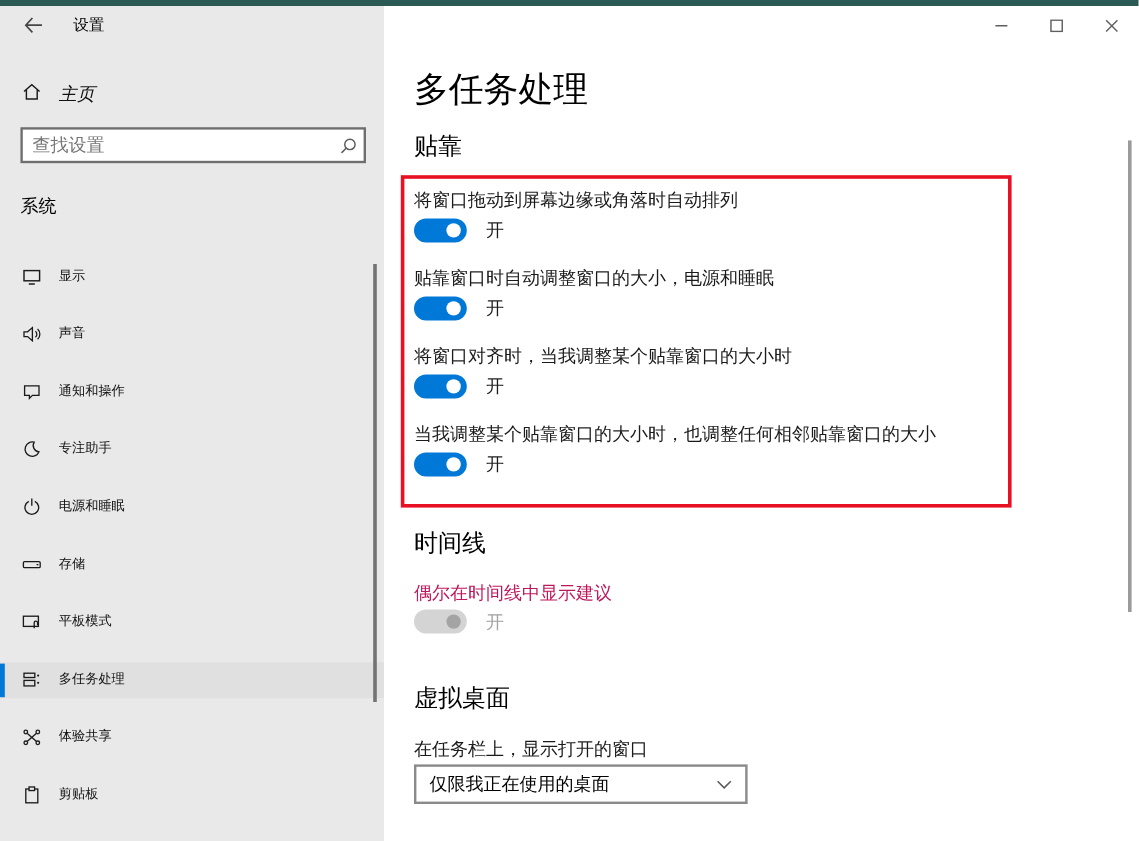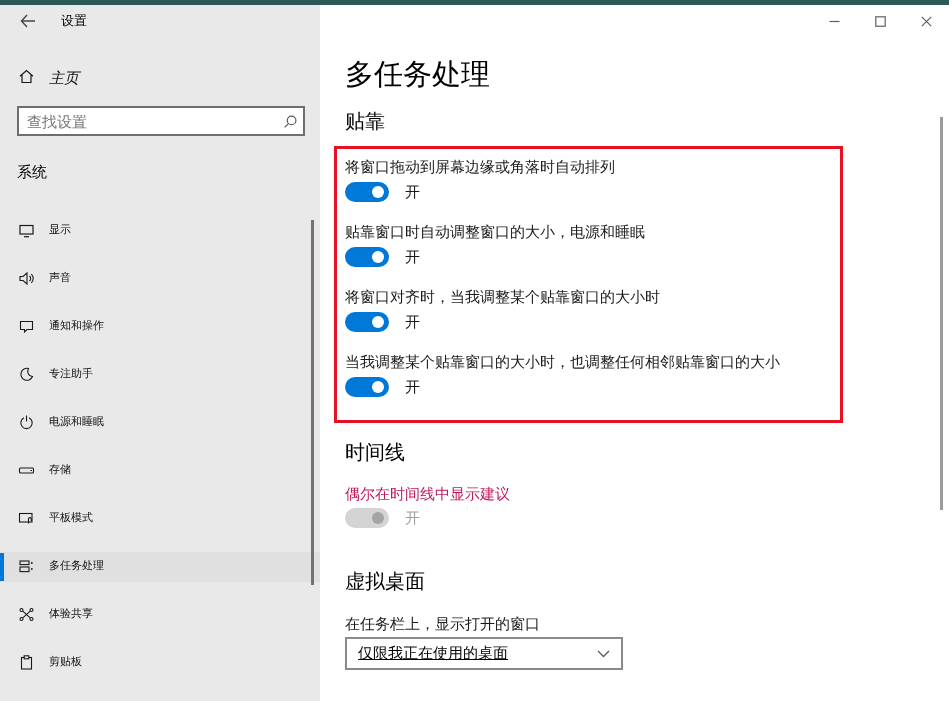--- a/index.html
+++ b/index.html
@@ -57,21 +57,21 @@
   .toggle .knob { position:absolute; top:4px; left:27px; width:12px; height:12px; border-radius:50%; background:#fff; }
   .toggle.disabled-style { background:#d4d4d4; }
   .toggle.disabled-style .knob { background:#a4a4a4; }
   .toggle-state { margin-left:16px; font-size:15px; color:#1a1a1a; }
   .toggle-state.disabled { color:#a2a2a2; }
 
   .highlight-box { position:absolute; left:14px; top:141px; width:509px; height:277px;
     border:3px solid #e81123; pointer-events:none; }
 
   .dropdown { position:absolute; left:25px; top:632px; width:278px; height:33px; background:#fff;
-    border:2px solid #8a8a8a; display:flex; align-items:center; cursor:pointer;text-decoration:underline; }
+    border:2px solid #8a8a8a; display:flex; align-items:center; cursor:pointer; }
   .dropdown-value { flex:1; font-size:15px; color:#000; padding-left:11px; white-space:nowrap; }
   .dropdown-chevron { width:36px; display:flex; align-items:center; justify-content:center; color:#5a5a5a; }
 
   .main-scroll { position:absolute; left:620px; top:112px; width:3px; height:393px; background:#9b9b9b; }
 
   svg { display:block; }
 </style>
 </head>
 <body>
 

